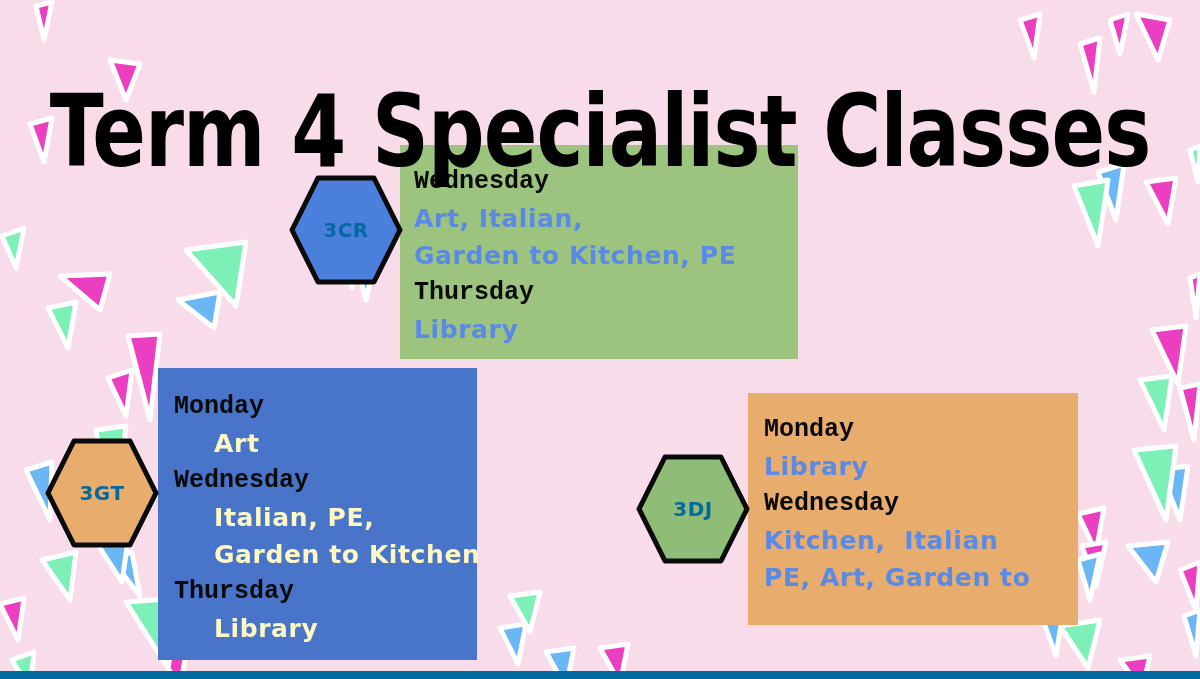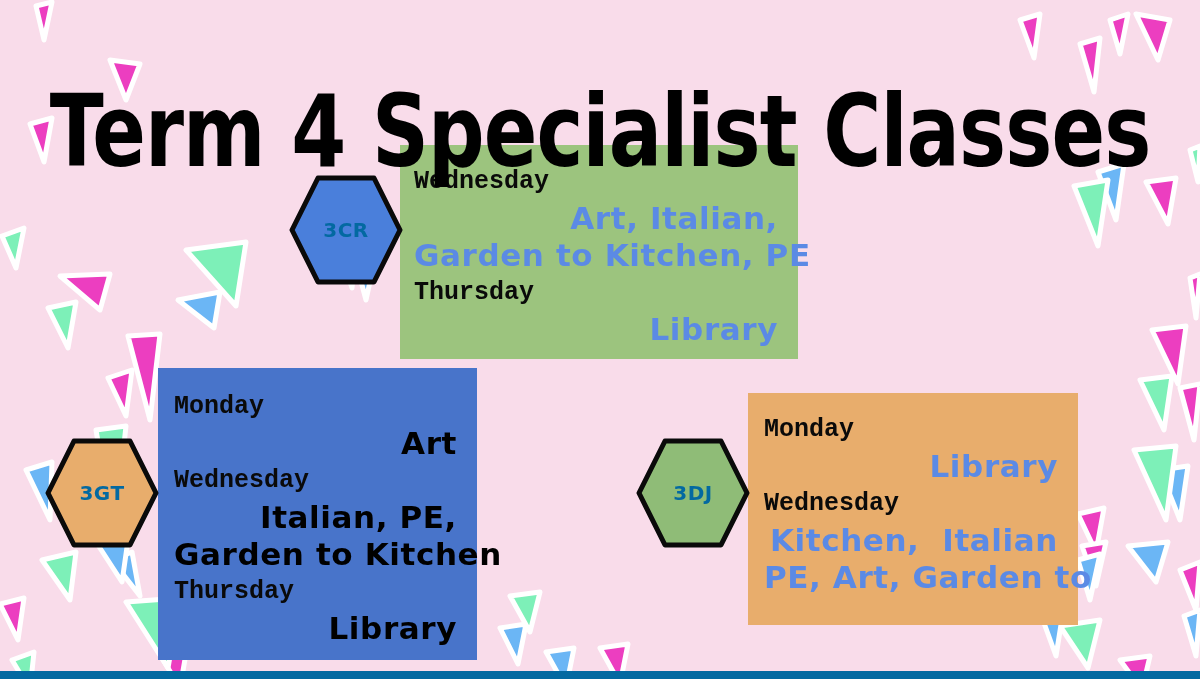--- a/index.html
+++ b/index.html
@@ -59,25 +59,24 @@
     font-family: Liberation Mono, monospace;
     font-weight: bold;
     font-size: 25px;
     line-height: 37px;
     color: #0a0a0a;
     white-space: nowrap;
   }
   .card .subj {
     font-family: "DejaVu Sans", sans-serif;
     font-weight: bold;
-    font-size: 31px;
+    font-size: 25px;
     line-height: 37px;
     letter-spacing: 0.6px;
     white-space: pre;
-    text-align: right;
   }
 
   
   #card-3cr {
     left: 400px;
     top: 145px;
     width: 398px;
     height: 214px;
     background: #9cc47e;
   }
@@ -86,21 +85,21 @@
   
   #card-3gt {
     left: 158px;
     top: 368px;
     width: 319px;
     height: 292px;
     background: #4874ca;
     padding-top: 20px;
     padding-left: 16px;
   }
-  #card-3gt .subj { color: #000000; }
+  #card-3gt .subj { color: #fef9c3; margin-left: 40px; }
 
   
   #card-3dj {
     left: 748px;
     top: 393px;
     width: 330px;
     height: 232px;
     background: #e8ad6c;
     padding-top: 18px;
     padding-left: 16px;
@@ -122,21 +121,21 @@
     justify-content: center;
     color: #0369a1;
     font-family: "DejaVu Sans", sans-serif;
     font-weight: bold;
     font-size: 20px;
     letter-spacing: 0.5px;
     pointer-events: none;
   }
   #hex-3cr { left: 289px; top: 174px; width: 114px; height: 112px; }
   #hex-3gt { left: 45px;  top: 437px; width: 114px; height: 112px; text-align: center; }
-  #hex-3dj { left: 636px; top: 437px; width: 114px; height: 112px; text-decoration: underline; }
+  #hex-3dj { left: 636px; top: 453px; width: 114px; height: 112px; text-decoration: underline; }
 </style>
 </head>
 <body>
 
 <div id="poster">
 
   <svg id="confetti" viewBox="0 0 1200 679" xmlns="http://www.w3.org/2000/svg" aria-hidden="true">
     <g stroke="#ffffff" stroke-width="5" stroke-linejoin="round">
 
       <polygon points="36,6 52,2 44,40" fill="#ec3ec0"></polygon>

